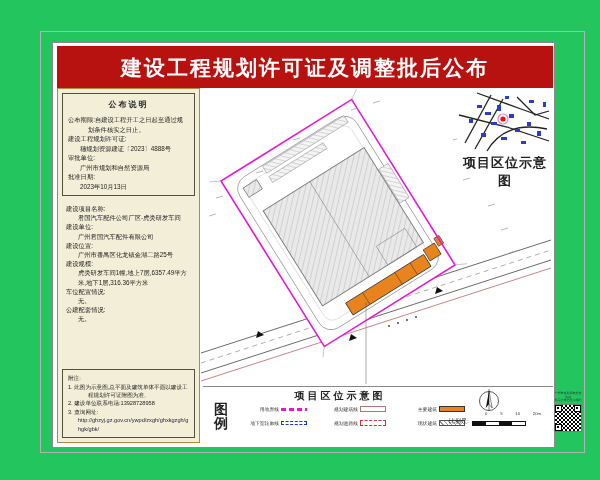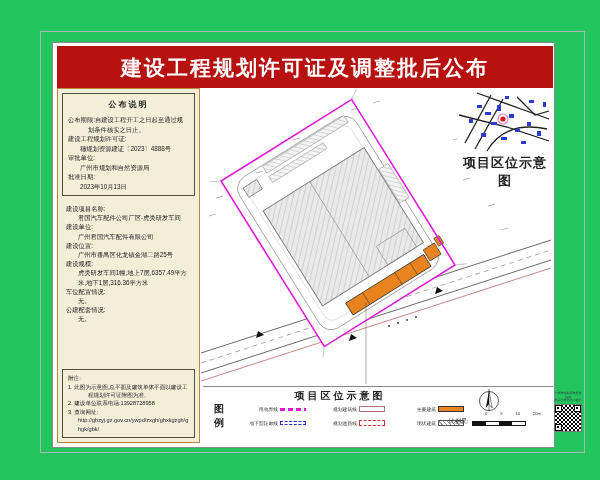--- a/index.html
+++ b/index.html
@@ -29,21 +29,21 @@
   
   .site-plan-svg{position:absolute;left:201px;top:88px;}
   .loc-map{position:absolute;left:457px;top:89px;}
   .loc-caption{position:absolute;left:457px;top:154px;width:96px;text-align:center;
         font-size:13px;font-weight:bold;letter-spacing:1px;}
   .hr-line{position:absolute;left:203px;top:386px;width:350px;height:1px;background:#888;}
   .plan-caption{position:absolute;left:240px;top:389px;width:200px;text-align:center;
         font-size:10px;font-weight:bold;letter-spacing:3px;}
   
   .legend{position:absolute;left:214px;top:402px;width:248px;display:flex;}
-  .legend-head{width:11px;font-size:10px;font-weight:bold;line-height:14px;
+  .legend-head{width:11px;font-size:14px;font-weight:bold;line-height:14px;
         word-break:break-all;margin-right:6px;}
   .legend-rows{flex:1;}
   .lg-row{display:flex;height:14px;align-items:center;}
   .lg-item{display:flex;align-items:center;justify-content:flex-end;width:76px;margin-right:3px;}
   .lg-label{font-size:4.8px;color:#333;margin-right:2px;white-space:nowrap;}
   .lg-swatch{width:26px;height:5px;box-sizing:border-box;flex:none;}
   .sw-magenta{background:repeating-linear-gradient(90deg,#e318d6 0 5px,transparent 5px 8px);height:3px;}
   .sw-outline{background:#fff;border:1px solid #aa7777;height:6px;}
   .sw-orange{background:#e8831d;border:1px solid #333;height:6px;}
   .sw-bluedash{border:1px dashed #2233cc;height:4px;}

